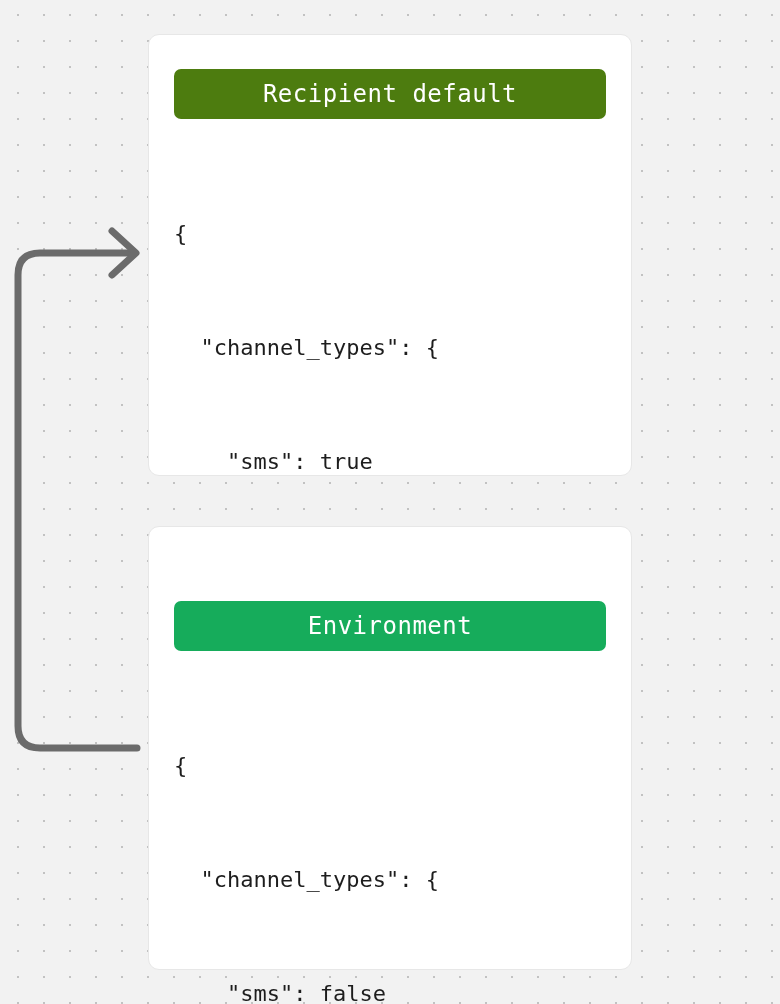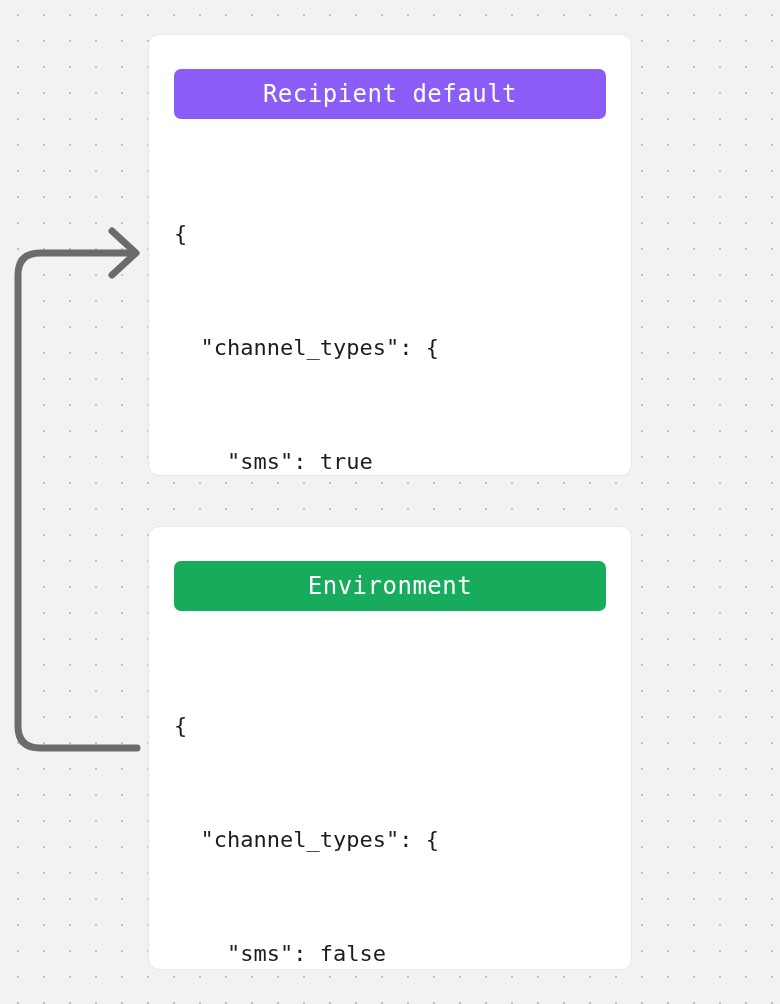--- a/index.html
+++ b/index.html
@@ -48,22 +48,22 @@
     border-radius: 7px;
     display: flex;
     align-items: center;
     justify-content: center;
     color: #ffffff;
     font-size: 24px;
     letter-spacing: 0.5px;
     font-family: "DejaVu Sans Mono", "Liberation Mono", monospace;
   }
 
-  .header-blue  { background-color: #8b5cf6; }
-  .header-green { background-color: #16ac5b; }
+  .header-blue  { background-color: #4d7c0f; }
+  .header-green { background-color: #16ac5b; margin-top: 40px; }
 
   .code-block {
     margin-top: 20px;
     font-size: 22px;
     line-height: 38px;
     color: #1d1d1d;
     white-space: pre;
     font-family: "DejaVu Sans Mono", "Liberation Mono", monospace;
   }
 

